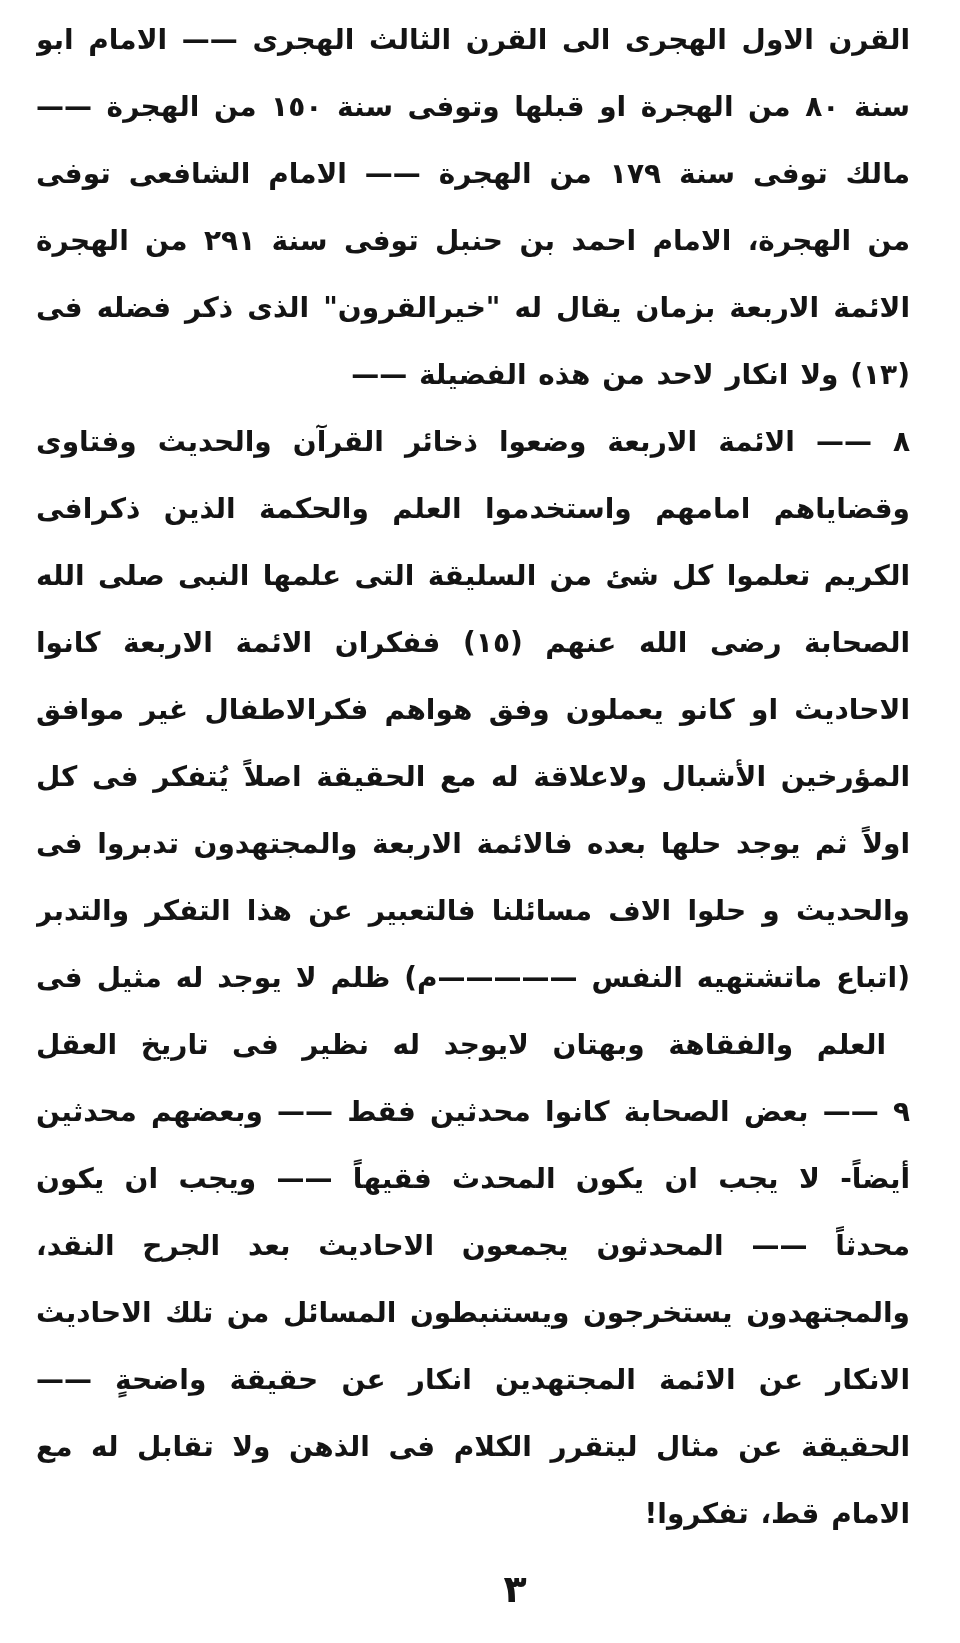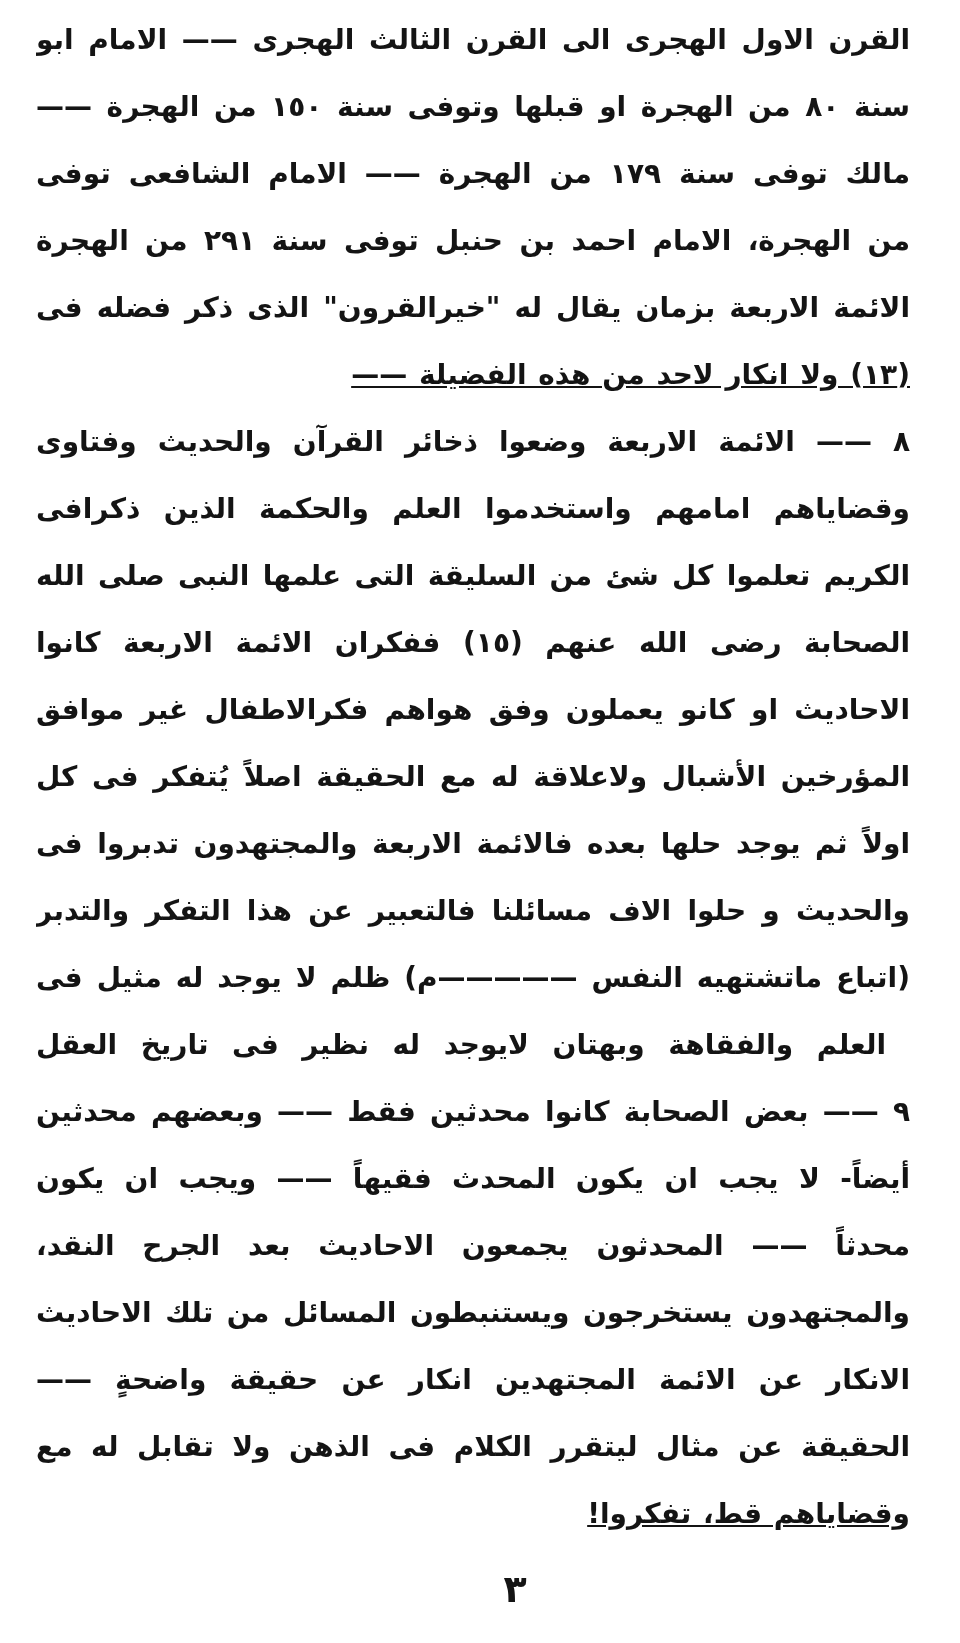--- a/index.html
+++ b/index.html
@@ -34,21 +34,20 @@
     white-space: nowrap;
   }
   
   .line.full {
     white-space: normal;
   }
   
   .line.short {
     text-align: right;
     text-align-last: right;
-    text-decoration: underline;
   }
   
   .line.indent {
     padding-right: 24px;
   }
   .page-number {
     margin-top: 12px;
     font-size: 38px;
     line-height: 60px;
     text-align: center;
@@ -75,15 +74,15 @@
   <div class="line full">اولاً ثم يوجد حلها بعده فالائمة الاربعة والمجتهدون تدبروا فى القرآن</div>
   <div class="line full">والحديث و حلوا الاف مسائلنا فالتعبير عن هذا التفكر والتدبر بالتشهى</div>
   <div class="line full">(اتباع ماتشتهيه النفس —————م) ظلم لا يوجد له مثيل فى تاريخ</div>
   <div class="line full indent">العلم والفقاهة وبهتان لايوجد له نظير فى تاريخ العقل والدراية —— م)</div>
   <div class="line full">٩ —— بعض الصحابة كانوا محدثين فقط —— وبعضهم محدثين وفقهاء</div>
   <div class="line full">أيضاً- لا يجب ان يكون المحدث فقيهاً —— ويجب ان يكون الفقيه</div>
   <div class="line full">محدثاً —— المحدثون يجمعون الاحاديث بعد الجرح النقد، والفقهاء</div>
   <div class="line full">والمجتهدون يستخرجون ويستنبطون المسائل من تلك الاحاديث ——</div>
   <div class="line full">الانكار عن الائمة المجتهدين انكار عن حقيقة واضحةٍ —— وتفهم هذه</div>
   <div class="line full">الحقيقة عن مثال ليتقرر الكلام فى الذهن ولا تقابل له مع عظمات القرآن</div>
-  <div class="line short">وقضاياهم قط، تفكروا!</div>
+  <div class="line short">الامام قط، تفكروا!</div>
   <div class="page-number">٣</div>
 </div>
 
 </body></html>

